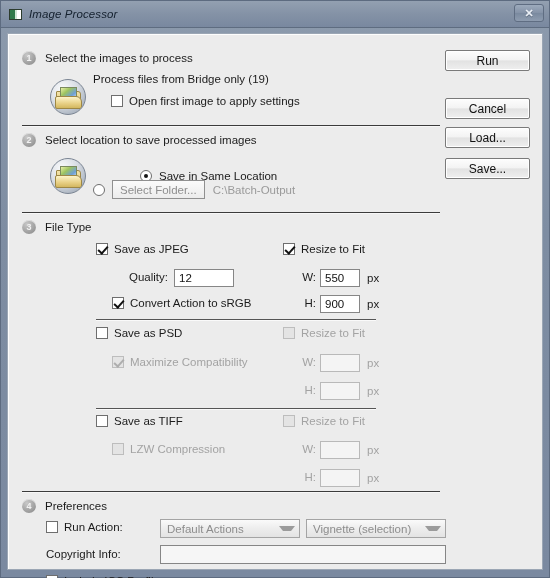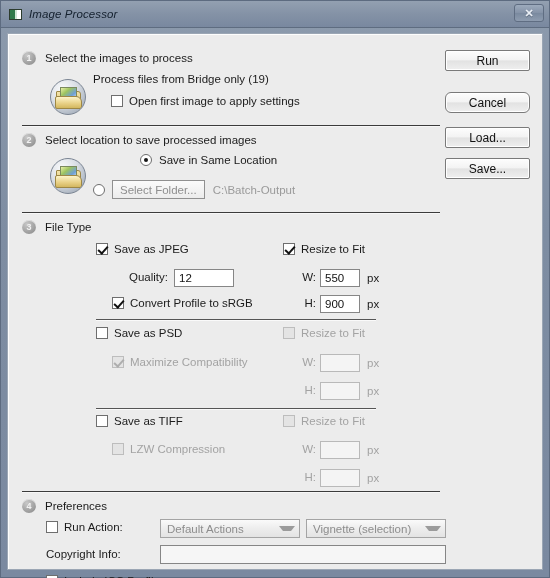--- a/index.html
+++ b/index.html
@@ -110,21 +110,21 @@
     box-shadow: inset 0 0 0 1px #ffffff;
     font-size: 12px;
     color: #111;
     display: flex;
     align-items: center;
     justify-content: center;
     cursor: pointer;
     font-family: "Liberation Sans", sans-serif;
   }
   #btn-run    { right: 12px; top: 16px; }
-  #btn-cancel { right: 12px; top: 58px; border-radius: 6px; }
+  #btn-cancel { right: 12px; top: 64px; }
   #btn-load   { right: 12px; top: 93px; }
   #btn-save   { right: 12px; top: 124px; }
 
   
   .section-title {
     position: absolute;
     display: flex;
     align-items: center;
     font-size: 11.5px;
     color: #1b1b1b;
@@ -364,21 +364,21 @@
       <span class="step-badge">2</span>
       <span>Select location to save processed images</span>
     </div>
 
     <div class="folder-icon" style="left:42px; top:124px;">
       <div class="fld-back"></div>
       <div class="fld-photo"></div>
       <div class="fld-front"></div>
     </div>
 
-    <div class="ctrl" style="left:85px; top:120px;padding-left:47px;">
+    <div class="ctrl" style="left:85px; top:136px;padding-left:47px;">
       <span class="radio on"></span>
       <span>Save in Same Location</span>
     </div>
 
     <div class="ctrl" style="left:85px; top:146px;">
       <span class="radio"></span>
       <span class="smallbtn">Select Folder...</span>
       <span style="margin-left:8px; color:#9a9a9a;">C:\Batch-Output</span>
     </div>
 
@@ -394,21 +394,21 @@
       <span>Save as JPEG</span>
     </div>
 
     <div class="ctrl" style="left:88px; top:237px; width:72px; justify-content:flex-end;">
       <span class="lbl-right">Quality:</span>
     </div>
     <div class="textbox" style="position:absolute; left:166px; top:235px; width:60px;">12</div>
 
     <div class="ctrl" style="left:104px; top:263px;">
       <span class="checkbox on"></span>
-      <span>Convert Profile to sRGB</span>
+      <span>Convert Action to sRGB</span>
     </div>
 
     <div class="ctrl" style="left:275px; top:209px;">
       <span class="checkbox on"></span>
       <span>Resize to Fit</span>
     </div>
 
     <div class="ctrl" style="left:278px; top:237px; width:30px; justify-content:flex-end;">
       <span>W:</span>
     </div>

